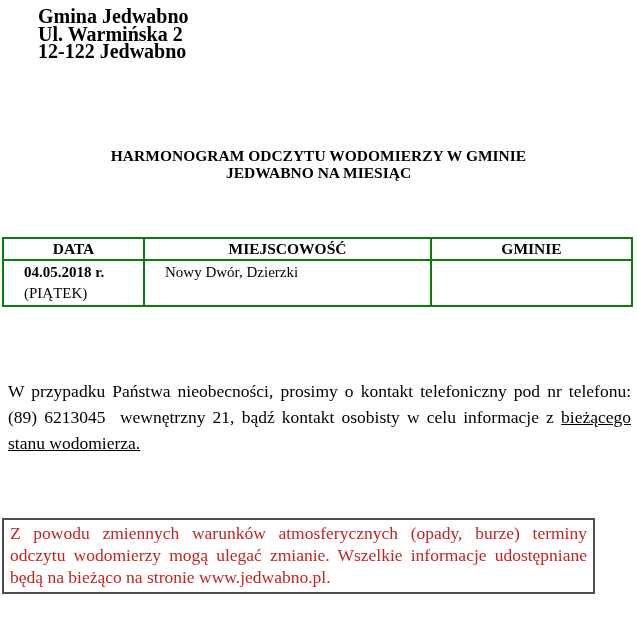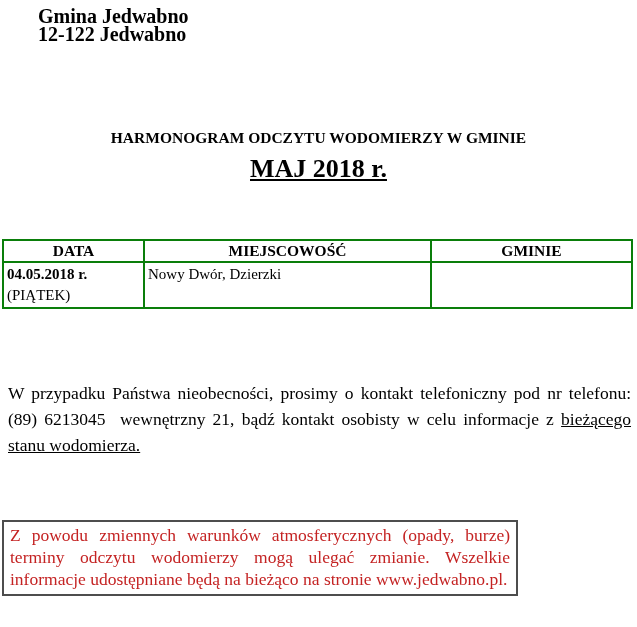--- a/index.html
+++ b/index.html
@@ -33,53 +33,52 @@
   }
   table.schedule th, table.schedule td{
     border:2px solid var(--table-border);
   }
   table.schedule th{
     font-size:15.5px;font-weight:700;text-align:center;
     height:16px;padding:1px 2px;vertical-align:middle;
   }
   table.schedule td{
     font-size:15px;line-height:21px;height:44px;
-    vertical-align:top;padding:1px 3px;text-align:left;font-weight:400;
+    vertical-align:top;padding:1px 20px;text-align:left;font-weight:400;
   }
   .cell-date{font-weight:700;}
   .cell-day{font-weight:400;}
   .contact{
     margin:71px 6px 0 8px;width:623px;
     font-size:17.5px;line-height:26px;text-align:justify;
   }
   .notice{
-    margin:62px 0 0 2px;width:516px;
+    margin:62px 0 0 2px;width:593px;
     border:2px solid var(--notice-border);
     padding:2px 6px 4px 6px;
     font-size:17.5px;line-height:22px;text-align:justify;
     color:var(--notice-text);
   }
   .seg-b{font-weight:400;}
   .seg-u{text-decoration:underline;}
 </style>
 </head>
 <body>
 
 <div class="page">
 
   <div class="sender">
     <div>Gmina Jedwabno</div>
+    <div>Ul. Warmińska 2</div>
     <div>12-122 Jedwabno</div>
   </div>
 
   <div class="title-block">
     <div>HARMONOGRAM ODCZYTU WODOMIERZY W GMINIE</div>
-    <div class="month-row">
-      <span class="month">MAJ 2018 r.</span>
-    </div>
+    <div>JEDWABNO NA MIESIĄC</div>
   </div>
 
   <table class="schedule">
     <colgroup>
       <col style="width:141px">
       <col style="width:287px">
       <col style="width:201px">
     </colgroup>
     <thead>
       <tr>

